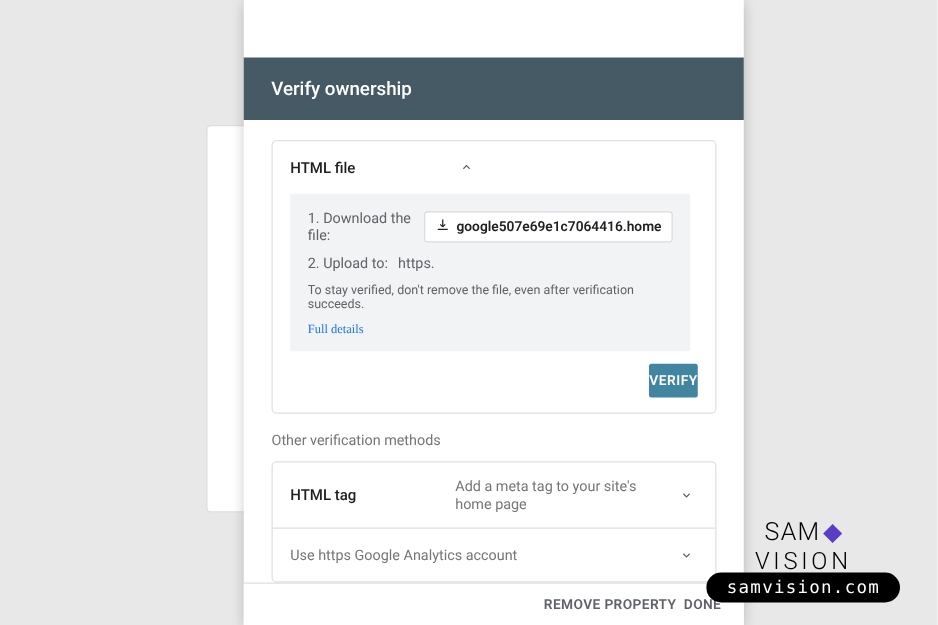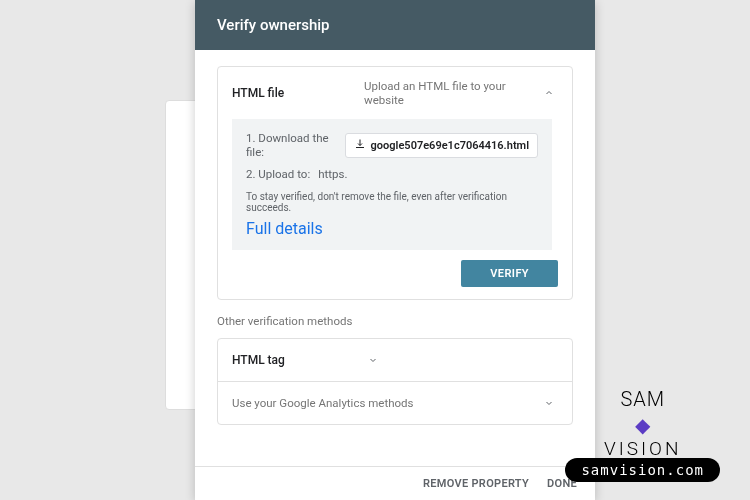--- a/index.html
+++ b/index.html
@@ -1,103 +1,103 @@
 <!DOCTYPE html>
 <html><head>
   <meta charset="utf-8">
   <style>
     * { margin: 0; padding: 0; box-sizing: border-box; font-family: Roboto, Arial, sans-serif; }
     body { width: 750px; height: 500px; background: #e8e8e8; position: relative; overflow: hidden; }
     .backdrop { position: absolute; top: 100px; left: 165px; right: 165px; height: 310px; background: #fff; border: 1px solid #ddd; border-radius: 4px; }
     .dialog { position: absolute; left: 195px; right: 155px; top: 0; bottom: 0; background: #fff; box-shadow: 0 2px 10px rgba(0,0,0,0.2); display: flex; flex-direction: column; }
-    .dialog-header { background: #455a64; color: #fff; padding: 16px 22px; font-size: 15px; font-weight: 500; }
+    .dialog-header { background: #455a64; color: #fff; padding: 16px 22px; font-size: 15px; font-weight: 500; margin-top: 46px; }
     .dialog-body { flex: 1; overflow-y: auto; padding: 16px 22px 0 22px; color: #5f6368; }
     .section-label { font-size: 11.5px; color: #757575; margin-bottom: 10px; }
     .card { border: 1px solid #e0e0e0; border-radius: 4px; margin-bottom: 14px; }
     .card-head { display: flex; align-items: center; padding: 12px 14px; cursor: pointer; }
     .card-head.sep { border-top: 1px solid #e0e0e0; }
     .method-name { font-size: 12px; color: #202124; width: 132px; flex-shrink: 0; font-weight: 500; }
     .method-desc { font-size: 11.5px; color: #757575; flex: 1; }
     .chev { width: 18px; height: 18px; display: flex; align-items: center; justify-content: center; color: #5f6368; }
     .chev svg { width: 12px; height: 12px; }
     .expanded-body { background: #f1f3f4; margin: 0 20px 10px 14px; padding: 12px 14px; font-size: 11.5px; color: #5f6368; }
     .step-row { display: flex; align-items: center; margin-bottom: 8px; gap: 8px; }
     .dl-btn { display: inline-flex; align-items: center; gap: 5px; background: #fff; border: 1px solid #dadce0; border-radius: 3px; padding: 4px 8px; font-size: 11px; font-weight: 600; color: #202124; cursor: pointer; }
     .dl-btn svg { width: 12px; height: 12px; }
     .keep-note { margin: 10px 0 6px 0; font-size: 10px; color: #5f6368; }
-    .full-details { color: #1a73e8; font-size: 16px; cursor: pointer; }
+    .full-details { color: #1a73e8; font-size: 10px; cursor: pointer; font-family: Liberation Serif, serif; }
     .verify-row { display: flex; justify-content: flex-end; padding: 0 14px 12px 14px; }
-    .verify-btn { background: #4285a0; color: #fff; border: none; padding: 7px 29px; font-size: 11px; font-weight: 600; border-radius: 2px; cursor: pointer; letter-spacing: 0.4px; }
-    .dialog-footer { border-top: 1px solid #e0e0e0; padding: 10px 18px; display: flex; justify-content: flex-end; gap: 18px; font-size: 11px; font-weight: 600; color: #5f6368; letter-spacing: 0.3px; background:#fff; position: relative; z-index:1; }
+    .verify-btn { background: #4285a0; color: #fff; border: none; padding: 7px 0; font-size: 11px; font-weight: 600; border-radius: 2px; cursor: pointer; letter-spacing: 0.4px; }
+    .dialog-footer { border-top: 1px solid #e0e0e0; padding: 10px 18px; display: flex; justify-content: flex-end; gap: 6px; font-size: 11px; font-weight: 600; color: #5f6368; letter-spacing: 0.3px; background:#fff; position: relative; z-index:1; }
     .footer-btn { cursor: pointer; }
     .watermark { position: absolute; right: 30px; bottom: 18px; z-index: 5; text-align: center; }
-    .wm-logo { display:flex; align-items:center; justify-content:center; gap:2px;flex-direction:column; }
+    .wm-logo { display:flex; align-items:center; justify-content:center; gap:2px; }
     .wm-sam { font-size: 20px; font-weight: 300; color: #000; letter-spacing: 1px; }
     .wm-diamond { color: #5b3cc4; font-size: 20px; }
     .wm-vision { font-size: 19px; font-weight: 300; color: #000; letter-spacing: 3px; }
     .wm-bar { background: #000; color: #fff; font-size: 14px; font-family: monospace; padding: 4px 16px; border-radius: 14px; letter-spacing: 1px; margin-top:-2px; }
   </style>
 </head>
 <body>
 
 <div class="backdrop"></div>
 
 <div class="dialog">
   <div class="dialog-header">Verify ownership</div>
 
   <div class="dialog-body">
 
 
     <div class="card">
       <div class="card-head">
         <div class="method-name">HTML file</div>
-        <div class="method-desc">Upload an HTML file to your website</div>
         <div class="chev">
           <svg viewBox="0 0 24 24">
               <path d="M7 14l5-5 5 5" fill="none" stroke="currentColor" stroke-width="2"></path>
             </svg>
         </div>
       </div>
       <div class="expanded-body">
         <div class="step-row">
           <span>1. Download the file:</span>
           <button class="dl-btn">
             <span>
               <svg viewBox="0 0 24 24">
                   <path d="M12 3v12m0 0l-4-4m4 4l4-4M4 19h16" fill="none" stroke="currentColor" stroke-width="2"></path>
                 </svg>
             </span>
-            <span>google507e69e1c7064416.html</span>
+            <span>google507e69e1c7064416.home</span>
           </button>
         </div>
         <div class="step-row">
           <span>2. Upload to:</span>
           <span>https.</span>
         </div>
         <div class="keep-note">To stay verified, don't remove the file, even after verification succeeds.</div>
         <a class="full-details">Full details</a>
       </div>
       <div class="verify-row">
         <button class="verify-btn">VERIFY</button>
       </div>
     </div>
 
     <div class="section-label">Other verification methods</div>
 
     <div class="card">
       <div class="card-head">
         <div class="method-name">HTML tag</div>
+        <div class="method-desc">Add a meta tag to your site's home page</div>
         <div class="chev">
             <svg viewBox="0 0 24 24">
               <path d="M7 10l5 5 5-5" fill="none" stroke="currentColor" stroke-width="2"></path>
             </svg>
           </div>
       </div>
       <div class="card-head sep">
-        <div class="method-desc">Use your Google Analytics methods</div>
+        <div class="method-desc">Use https Google Analytics account</div>
         <div class="chev">
             <svg viewBox="0 0 24 24">
               <path d="M7 10l5 5 5-5" fill="none" stroke="currentColor" stroke-width="2"></path>
             </svg>
           </div>
       </div>
 
     </div>
 
   </div>

